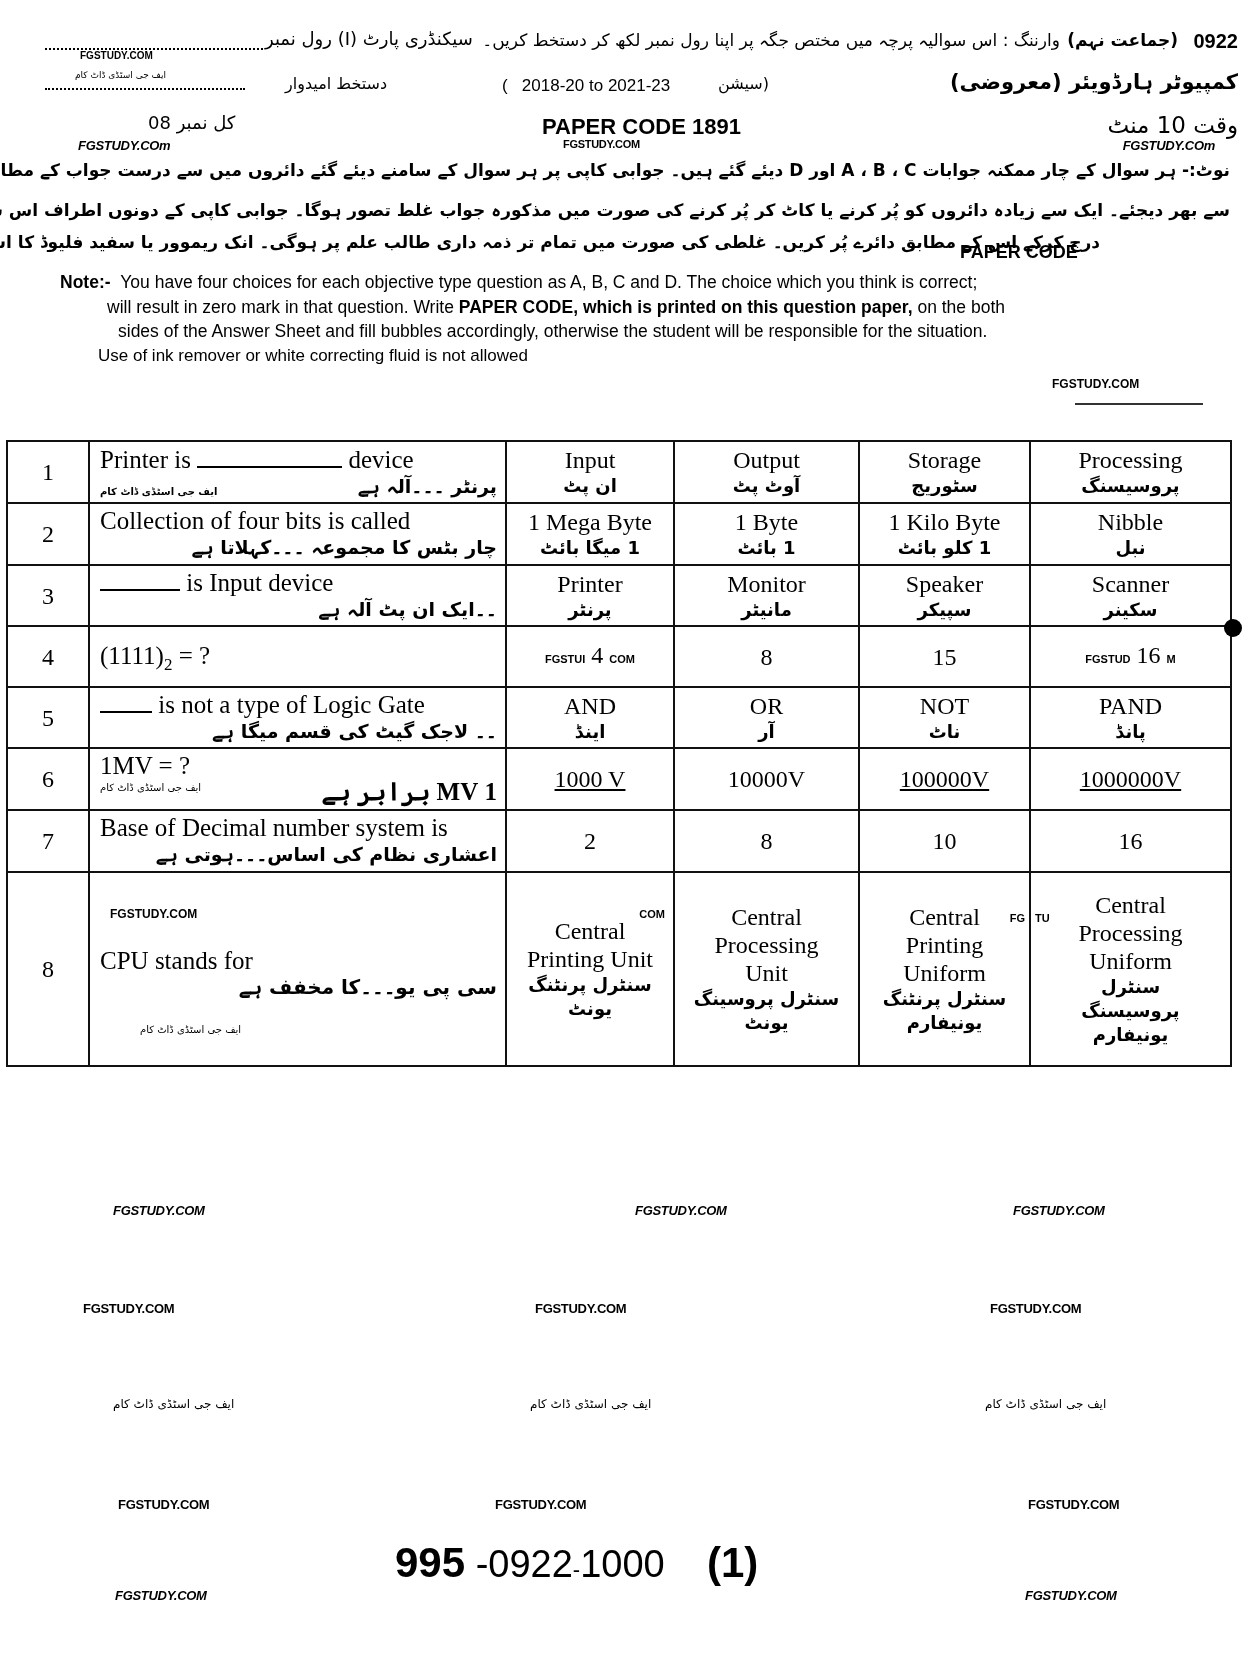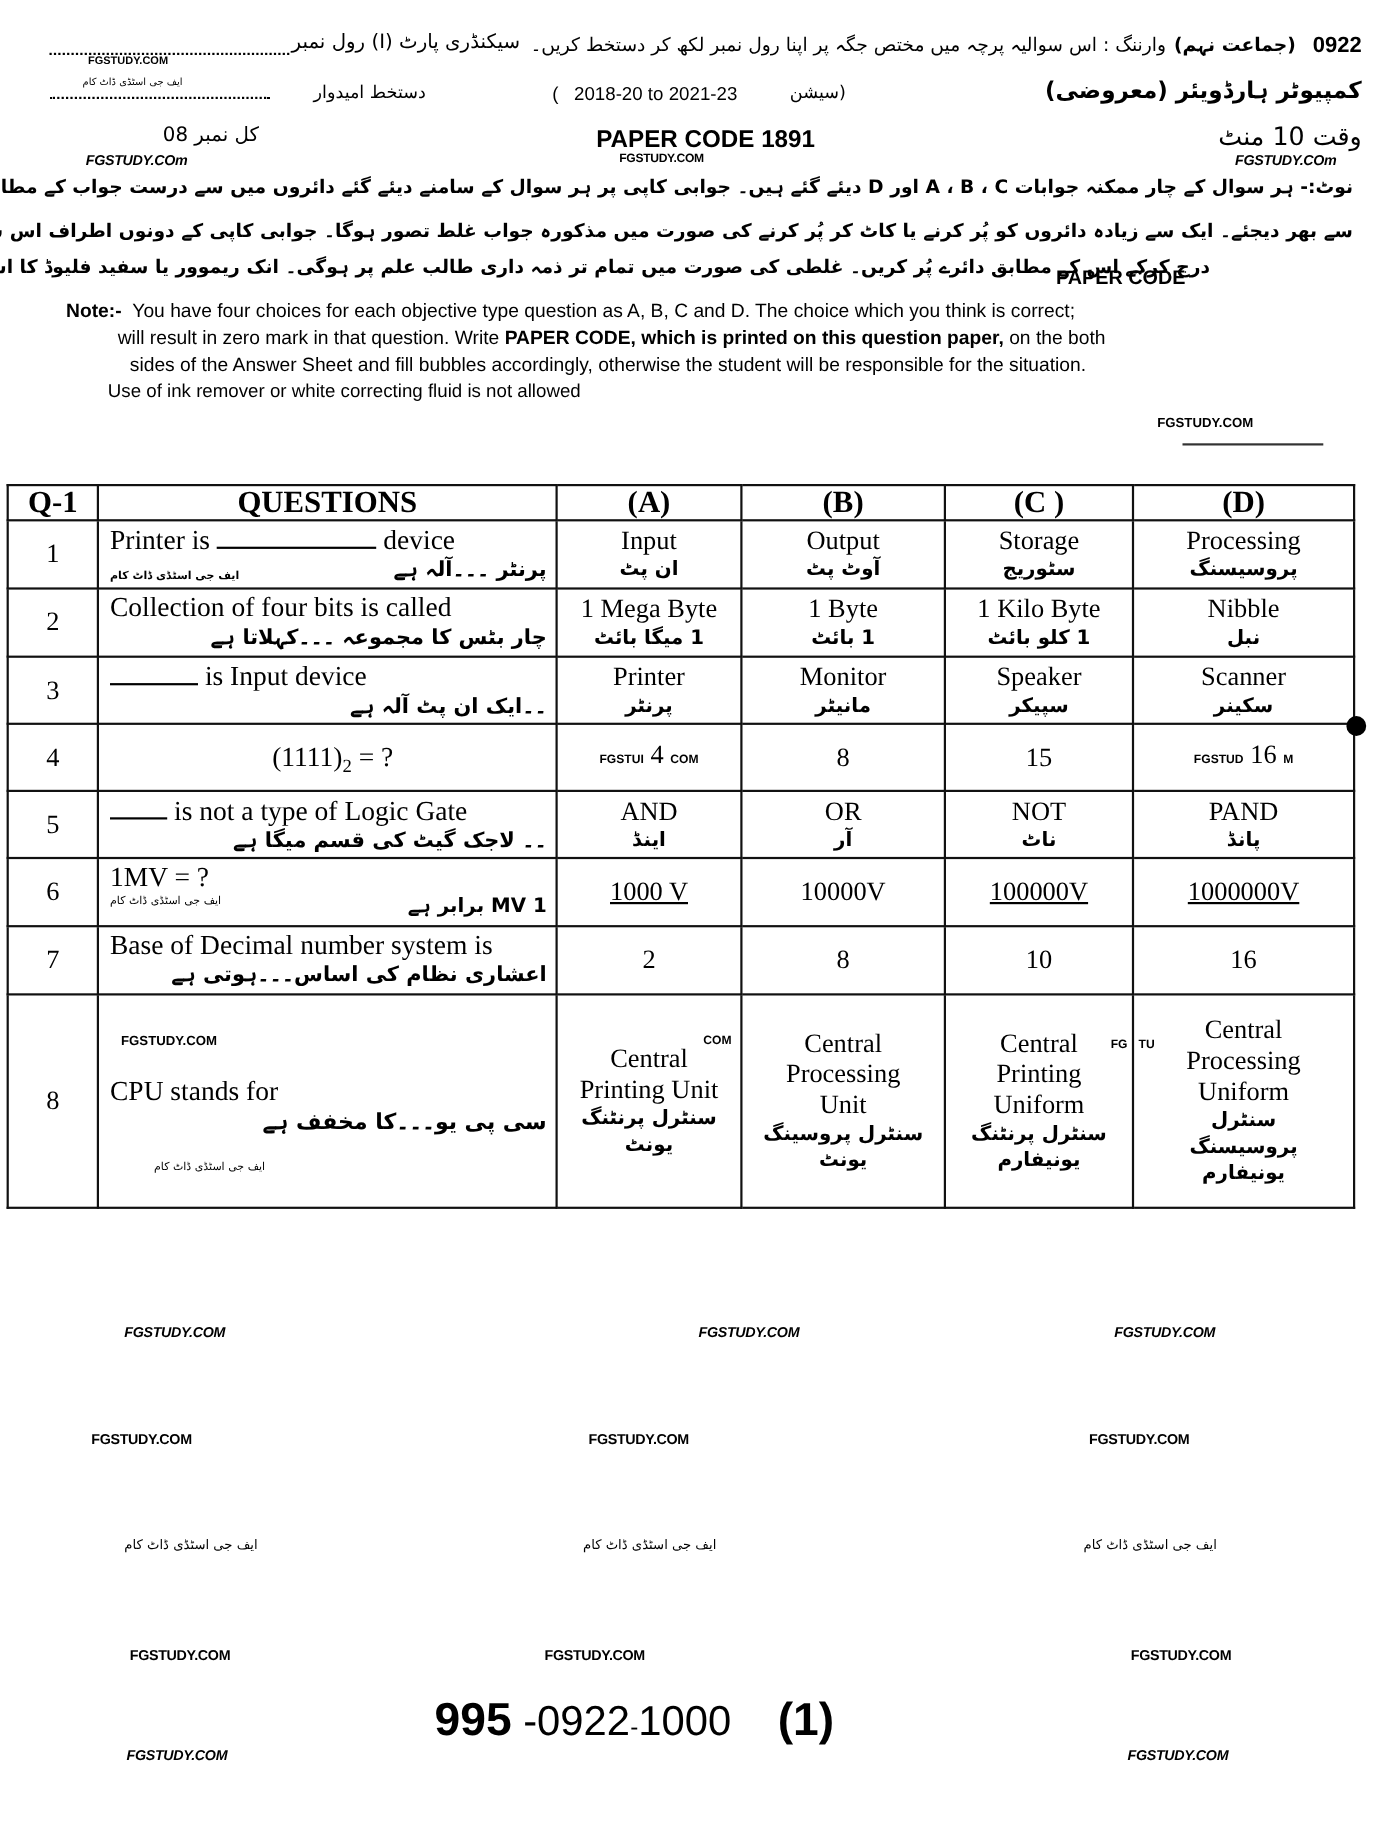--- a/index.html
+++ b/index.html
@@ -96,28 +96,20 @@
 <table class="mcq">
   <colgroup>
     <col style="width:82px">
       <col style="width:417px">
       <col style="width:168px">
       <col style="width:185px">
       <col style="width:171px">
       <col style="width:201px">
   </colgroup>
   <tbody>
-      <tr>
-    <th>Q-1</th>
-    <th>QUESTIONS</th>
-    <th>(A)</th>
-    <th>(B)</th>
-    <th>(C )</th>
-    <th>(D)</th>
-  </tr>
 
   <tr style="height:62px;">
     <td class="qno">1</td>
     <td style="position:relative;">
       <div class="q-en"><span>Printer is </span><span class="underline-blank" style="width:145px;"></span><span> device</span></div>
       <div class="q-ur" style="position:relative;"><span>پرنٹر ۔۔۔آلہ ہے</span>
         <span class="cell-wm-ur" style="left:10px; top:6px;">ایف جی اسٹڈی ڈاٹ کام</span></div>
     </td>
     <td>
           <div class="opt-en">Input</div>
@@ -182,21 +174,21 @@
     <td style="position:relative;">
           <div class="opt-en">Scanner</div>
           <div class="opt-ur">سکینر</div>
       <span class="bubble-mark" style="right:-12px; bottom:-12px;"></span>
         </td>
   </tr>
 
   <tr style="height:61px;">
     <td class="qno">4</td>
     <td style="vertical-align:bottom;">
-      <div class="q-en" style="padding-bottom:8px;text-align:center;"><span>(1111)</span><sub style="font-size:17px;">2</sub><span> = ?</span></div>
+      <div class="q-en" style="padding-bottom:8px;"><span>(1111)</span><sub style="font-size:17px;">2</sub><span> = ?</span></div>
     </td>
     <td><span class="tiny-wm">FGSTUI</span> <span>4</span> <span class="tiny-wm">COM</span></td>
     <td>8</td>
     <td>15</td>
     <td><span class="tiny-wm">FGSTUD</span> <span>16</span> <span class="tiny-wm">M</span></td>
   </tr>
 
   <tr style="height:61px;">
     <td class="qno">5</td>
     <td>
@@ -218,21 +210,21 @@
     <td>
           <div class="opt-en">PAND</div>
           <div class="opt-ur">پانڈ</div>
         </td>
   </tr>
 
   <tr style="height:62px;">
     <td class="qno">6</td>
     <td style="position:relative;">
       <div class="q-en">1MV = ?</div>
-      <div class="q-ur" style="font-size:18px;">1 MV برابر ہے</div>
+      <div class="q-ur" style="font-size:25px;font-family:Liberation Serif, serif;">1 MV برابر ہے</div>
       <span class="cell-wm-ur" style="left:10px; bottom:8px;">ایف جی اسٹڈی ڈاٹ کام</span>
     </td>
     <td><span style="text-decoration:underline;">1000 V</span></td>
     <td>10000V</td>
     <td><span style="text-decoration:underline;">100000V</span></td>
     <td><span style="text-decoration:underline;">1000000V</span></td>
   </tr>
 
   <tr style="height:62px;">
     <td class="qno">7</td>

